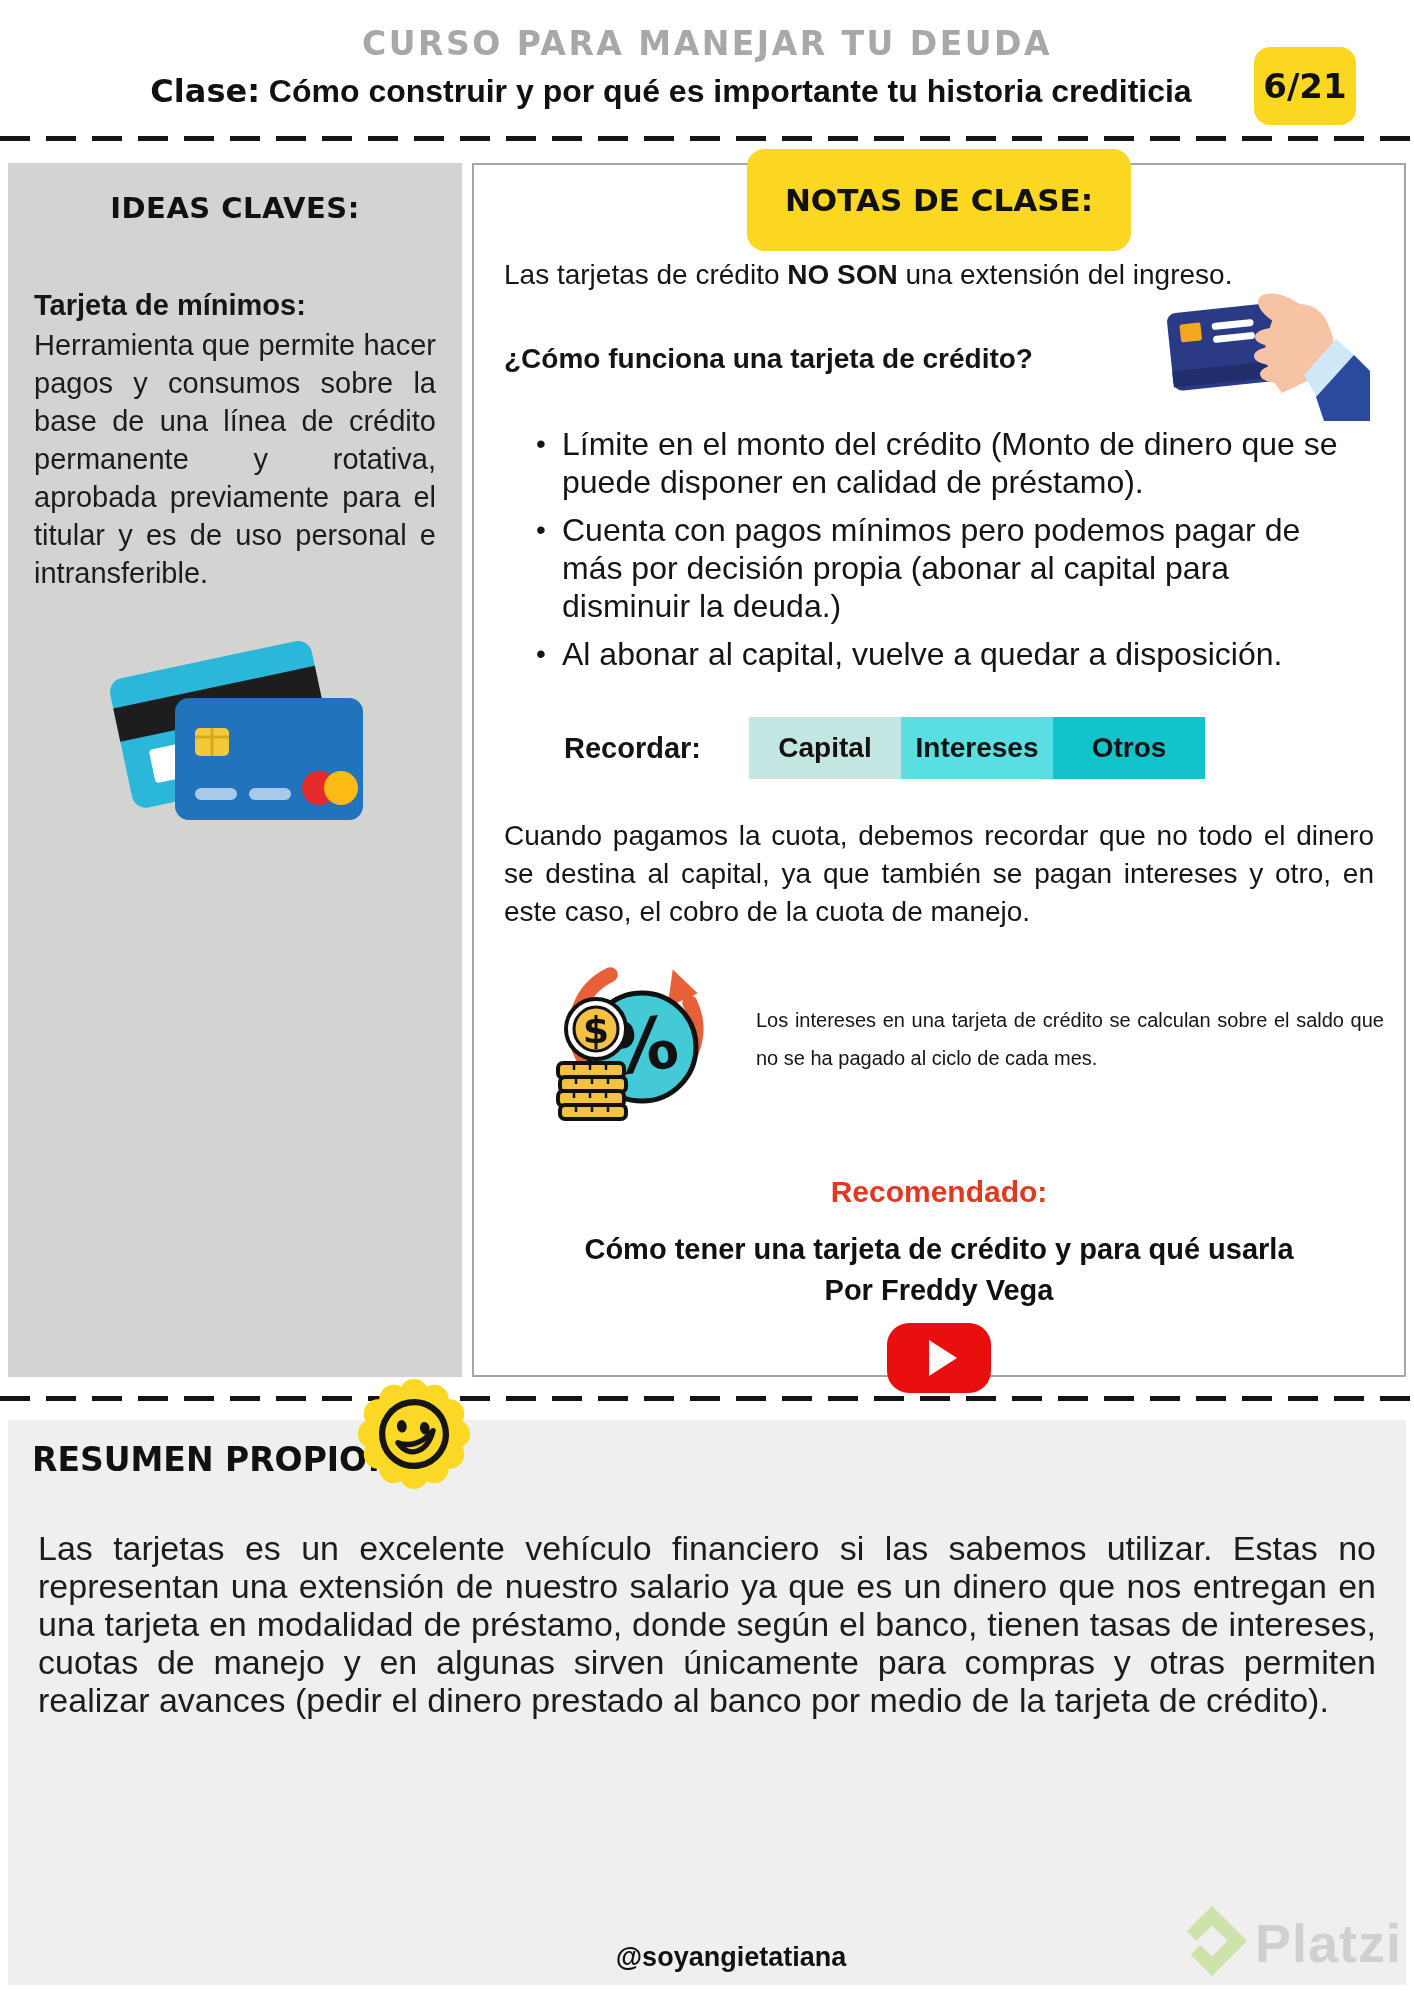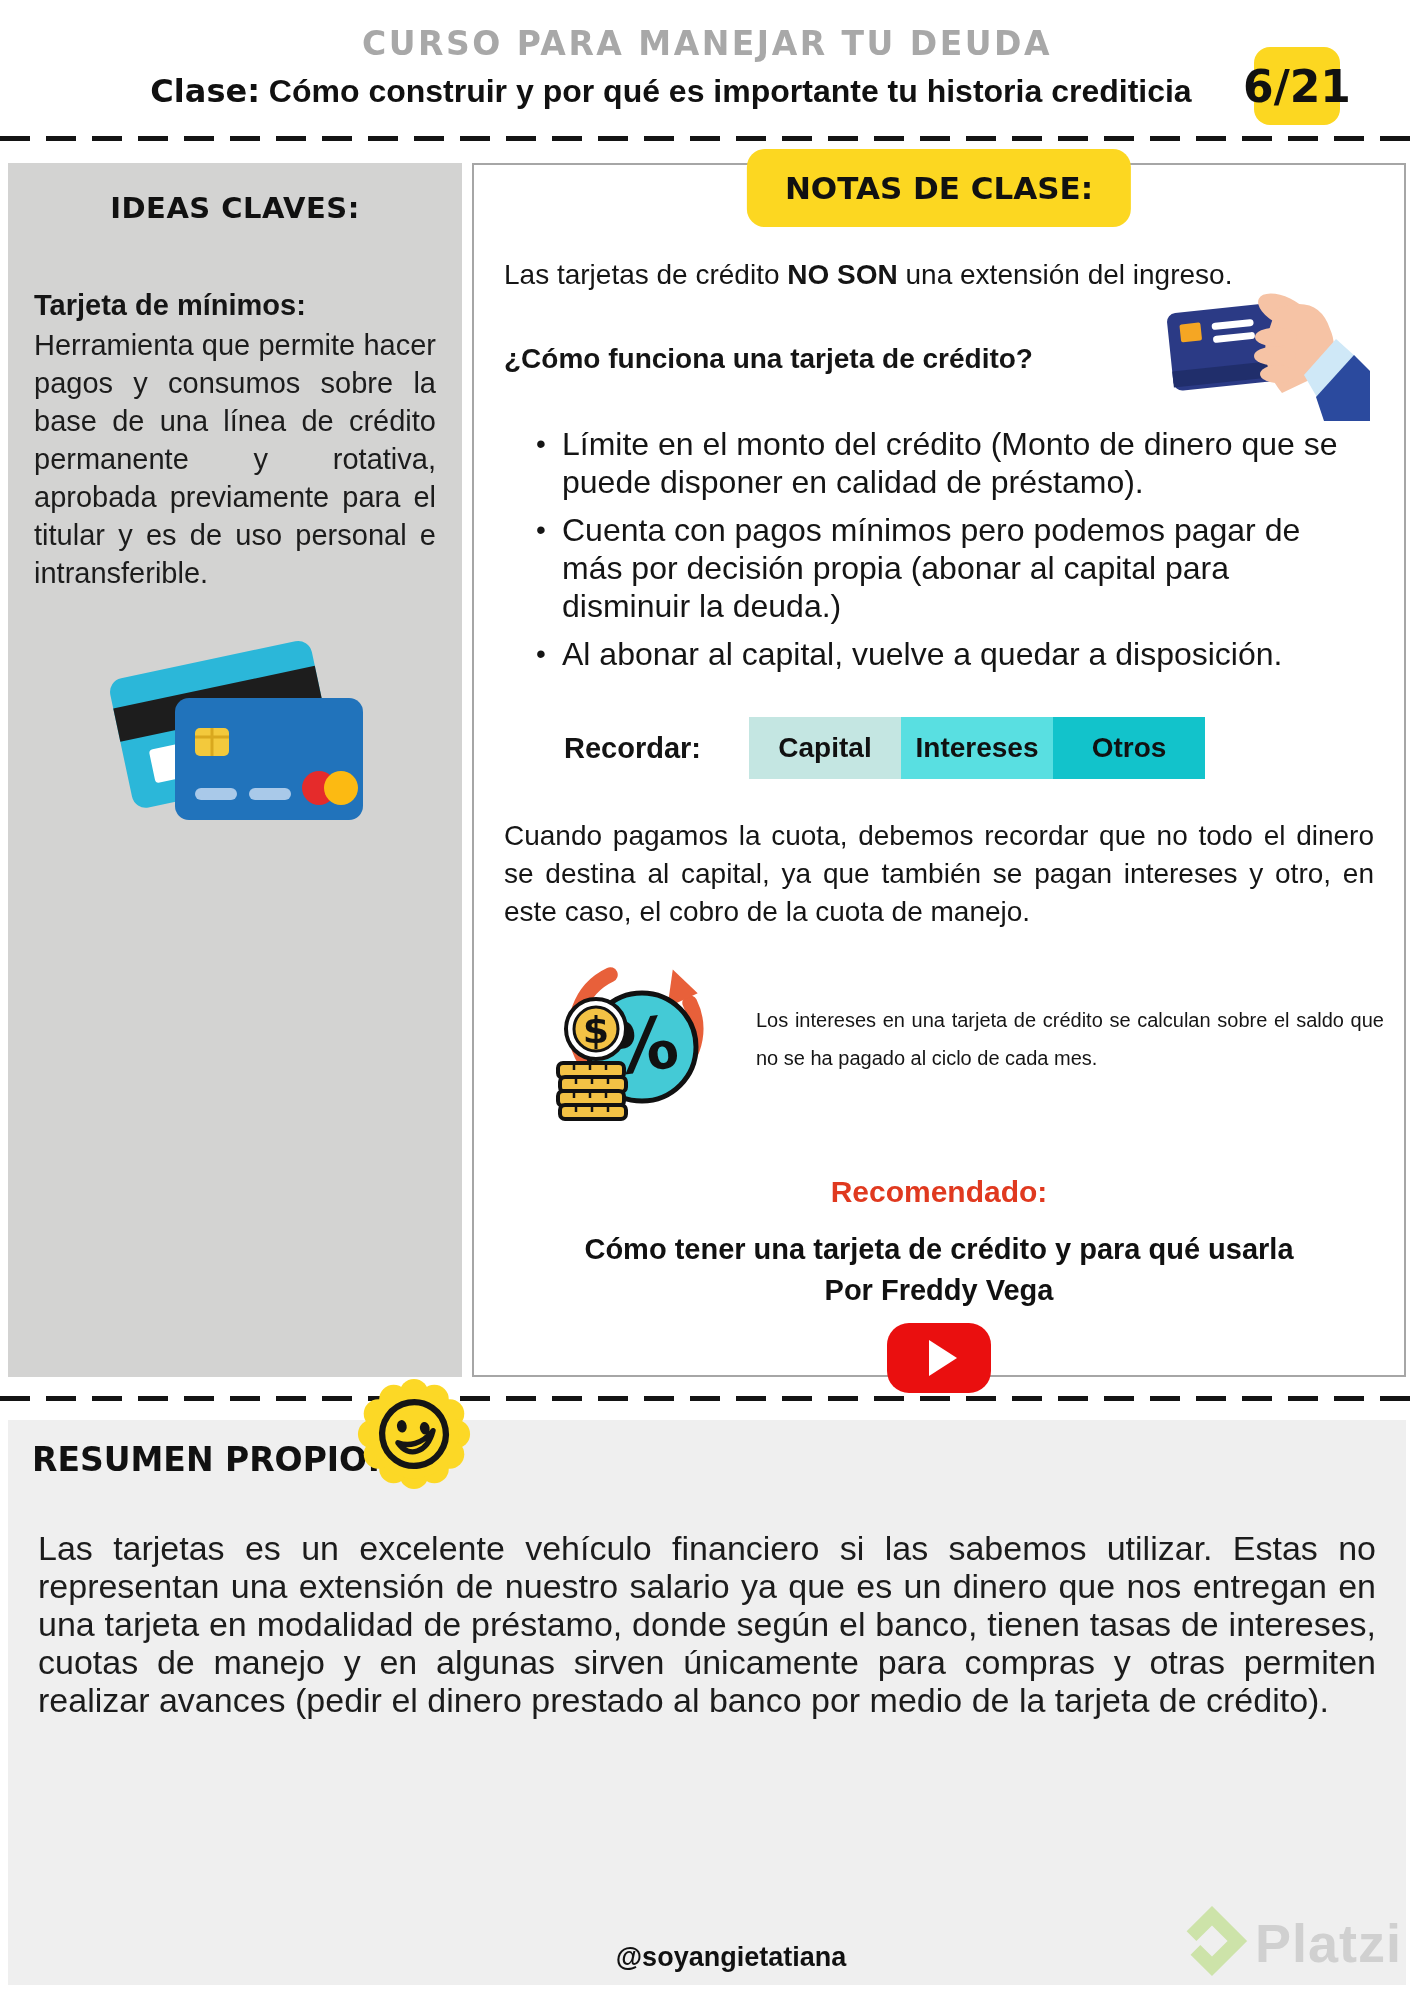--- a/index.html
+++ b/index.html
@@ -5,23 +5,23 @@
   html,body{margin:0;padding:0;background:#fff;}
   .page{position:relative;width:1414px;height:2000px;background:#ffffff;overflow:hidden;
         font-family:"Liberation Sans",sans-serif;color:#141414;}
 
   
   .course-title{position:absolute;top:24px;left:0;width:100%;text-align:center;
     font-family:"DejaVu Sans",sans-serif;font-weight:800;font-size:33px;color:#a8a8a8;letter-spacing:2.5px;}
   .class-line{position:absolute;top:72px;left:0;width:1342px;text-align:center;
     font-size:32px;font-weight:700;color:#111;}
   .class-label{font-family:"DejaVu Sans",sans-serif;font-weight:800;}
-  .page-badge{position:absolute;left:1254px;top:47px;width:86px;height:78px;border-radius:16px;
+  .page-badge{position:absolute;left:1254px;top:47px;width:102px;height:78px;border-radius:16px;
     display:flex;align-items:center;justify-content:center;
-    font-family:"DejaVu Sans",sans-serif;font-weight:800;font-size:44px;color:#111;}
+    font-family:"DejaVu Sans",sans-serif;font-weight:800;font-size:34px;color:#111;}
 
   
   .dash-line{position:absolute;left:0;width:1414px;height:5px;
     background:repeating-linear-gradient(90deg,#141414 0 30px,transparent 30px 46px);}
   .dash-top{top:136px;}
   .dash-bottom{top:1396px;}
 
   
   .sidebar{position:absolute;left:8px;top:163px;width:454px;height:1214px;background:#d3d3d2;
     box-sizing:border-box;padding:0 26px;}
@@ -29,21 +29,21 @@
     font-weight:800;font-size:29px;letter-spacing:0.5px;color:#111;}
   .term{margin:64px 0 0;font-size:29px;font-weight:700;color:#151515;}
   .definition{margin:4px 0 0;font-size:29px;line-height:38px;font-weight:500;
     text-align:justify;color:#1c1c1c;}
   .cards-wrap{margin-top:44px;display:flex;justify-content:center;}
 
   
   .notes{position:absolute;left:472px;top:163px;width:934px;height:1214px;background:#fff;
     border:2px solid #a6a6a6;box-sizing:border-box;padding:0 30px;}
   .notes-badge{position:absolute;top:-16px;left:50%;transform:translateX(-50%);
-    height:78px;line-height:78px;padding:0 38px;border-radius:18px;white-space:nowrap;
+    height:78px;line-height:78px;padding:12px 38px;border-radius:18px;white-space:nowrap;
     font-family:"DejaVu Sans",sans-serif;font-weight:800;font-size:31px;color:#111;}
   .intro{margin:94px 0 0;font-size:28px;color:#151515;}
   .intro b{font-weight:800;}
   .question{margin:52px 0 0;font-size:28px;font-weight:700;color:#151515;}
   .hand-icon{position:absolute;top:112px;right:34px;width:206px;height:144px;}
   .bullets{margin:50px 0 0 30px;padding:0;list-style:none;width:824px;}
   .bullets li{position:relative;padding-left:28px;margin-bottom:10px;
     font-size:32px;line-height:38px;color:#151515;}
   .bullets li::before{content:"•";position:absolute;left:2px;top:0;font-size:28px;}
   .remember-row{margin:44px 0 0 60px;display:flex;align-items:center;}

